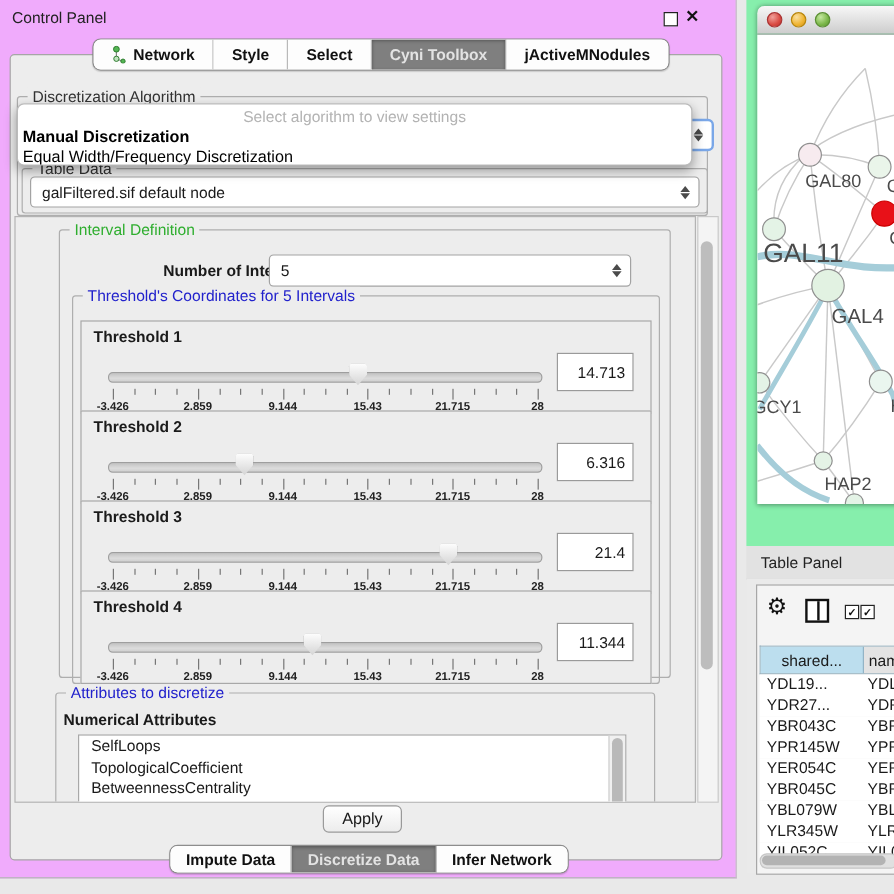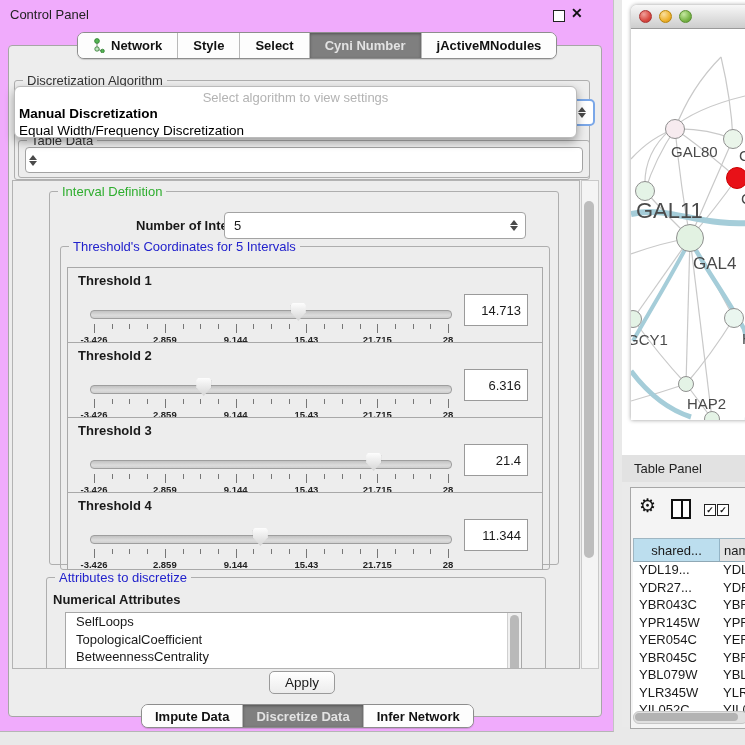--- a/index.html
+++ b/index.html
@@ -90,21 +90,21 @@
   #attr-list .row{font-size:13px;line-height:17.5px;padding-left:10px;white-space:nowrap;}
   #attr-list .sb{position:absolute;right:0;top:0;width:13px;height:100%;background:#f0f0f0;
                  border-left:1px solid #d0d0d0;}
   #attr-list .sb .thumb{position:absolute;left:1.5px;top:2px;width:9px;height:72px;
                         background:#b9b9b9;border-radius:5px;}
 
   .btn{background:linear-gradient(#ffffff,#ececec);border:1px solid #9a9a9a;border-radius:5px;
        font-size:13.5px;display:flex;align-items:center;justify-content:center;}
 
   
-  #net-zone{left:622px;top:0;width:123px;height:455px;background:#ffffff;}
+  #net-zone{left:622px;top:0;width:123px;height:455px;background:#86efac;}
   #mac-window{position:absolute;left:9px;top:5px;width:130px;height:415px;border-radius:6px 6px 0 0;
               overflow:hidden;box-shadow:0 0 4px rgba(0,0,0,.4);}
   #mac-titlebar{height:23px;background:linear-gradient(#f7f7f7,#cdcdcd);
                 border-bottom:1px solid #9a9a9a;display:flex;align-items:center;padding-left:8px;gap:7px;}
   .tl{width:11px;height:11px;border-radius:50%;}
   .tl.red{background:radial-gradient(circle at 35% 30%,#f0a09a,#d94a42 60%,#b5352e);border:1px solid #a33;}
   .tl.yellow{background:radial-gradient(circle at 35% 30%,#fadf9e,#efb32f 60%,#c98f1f);border:1px solid #b8860b;}
   .tl.green{background:radial-gradient(circle at 35% 30%,#c5e8a0,#7ab648 60%,#5a9133);border:1px solid #5a8f33;}
   #net-canvas{position:absolute;left:0;top:24px;width:130px;height:391px;background:#fff;overflow:hidden;}
   .net-node{position:absolute;border-radius:50%;border:1.4px solid #8f8f8f;box-sizing:border-box;}
@@ -159,21 +159,21 @@
         </svg>
         <span>Network</span>
       </div>
       <div class="seg">
           <span>Style</span>
         </div>
       <div class="seg">
           <span>Select</span>
         </div>
       <div class="seg active">
-          <span>Cyni Number</span>
+          <span>Cyni Toolbox</span>
         </div>
       <div class="seg">
           <span>jActiveMNodules</span>
         </div>
     </div>
 
     <div class="abs group" style="left:14px;top:80px;width:574px;height:98px;">
       <span class="group-label lbl-dark">Discretization Algorithm</span>
     </div>
     <div id="combo-stub" class="abs">
@@ -185,20 +185,21 @@
 
     <div id="algo-popup" class="abs">
       <div class="hint">Select algorithm to view settings</div>
       <div class="item b">Manual Discretization</div>
       <div class="item">Equal Width/Frequency Discretization</div>
     </div>
 
     <div class="abs group" style="left:18px;top:140px;width:570px;height:36px;">
       <span class="group-label lbl-dark">Table Data</span>
       <div class="combo" style="position:absolute;left:6px;top:6px;width:556px;height:24px;">
+        <span class="val">galFiltered.sif default node</span>
         <span class="stepper">
             <span class="tri-up"></span>
             <span class="tri-down"></span>
           </span>
       </div>
     </div>
 
     <div id="content-panel" class="abs">
 
       <div class="abs group" style="left:36px;top:10px;width:508px;height:372px;">

